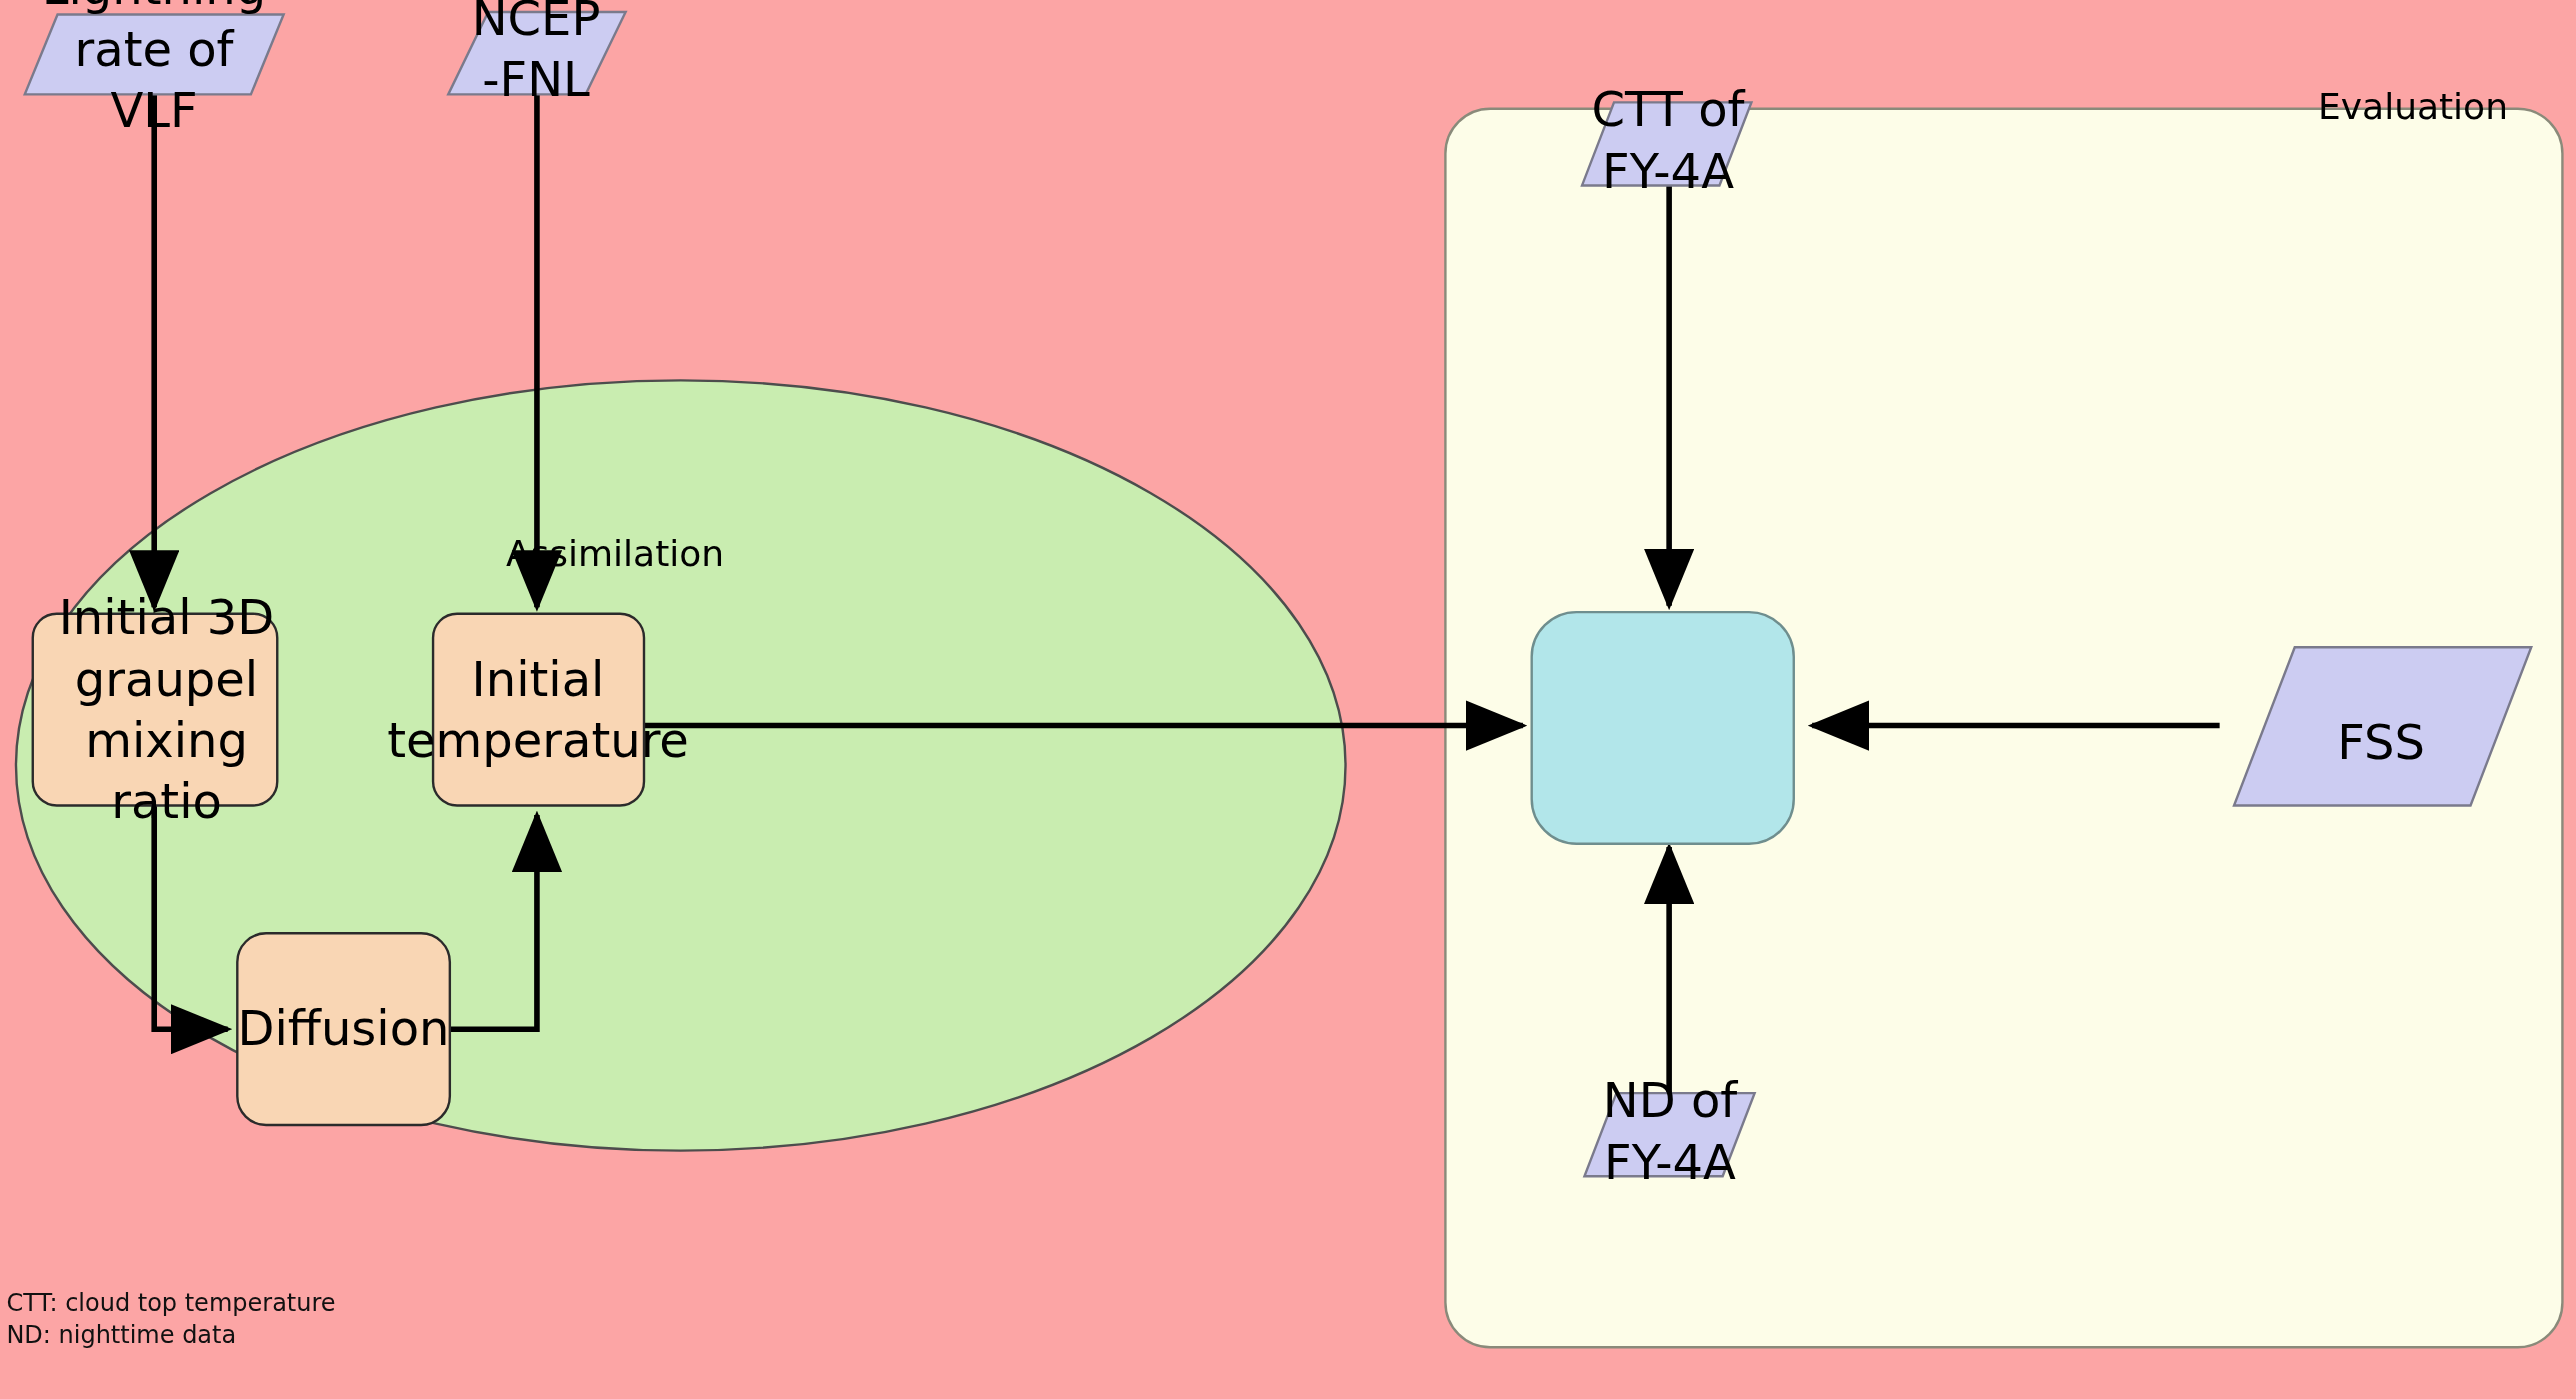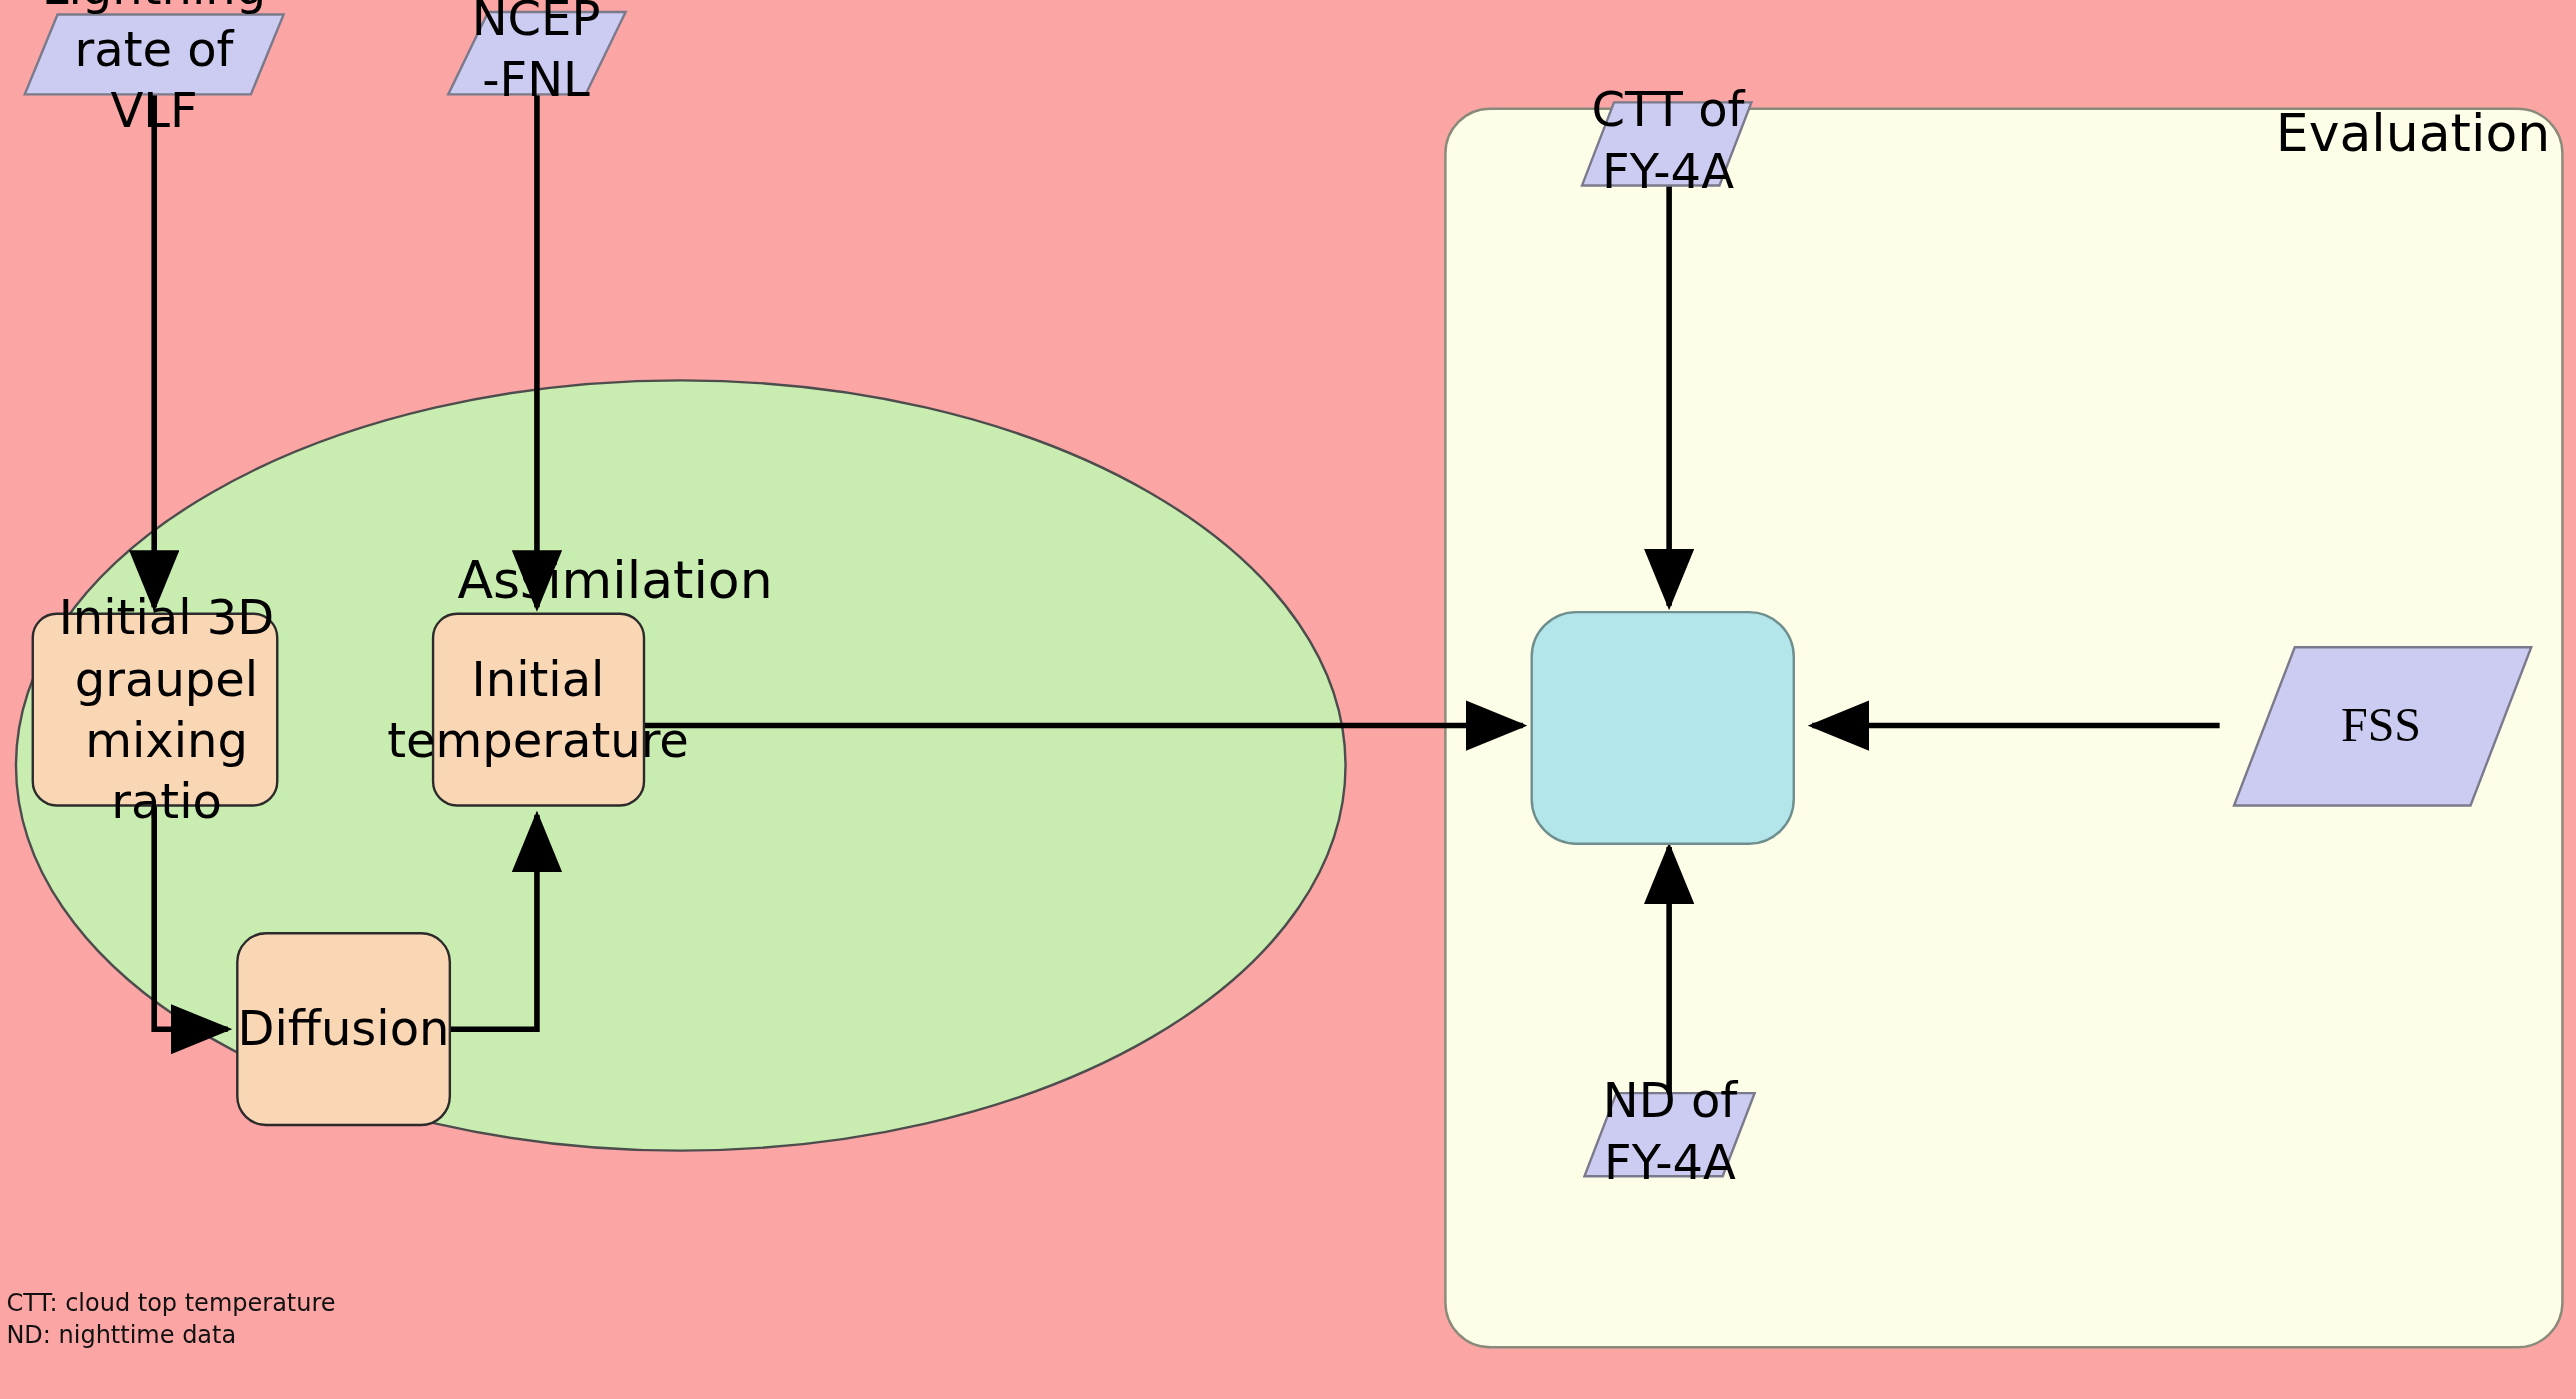--- a/index.html
+++ b/index.html
@@ -29,21 +29,21 @@
     justify-content: center;
     text-align: center;
     color: #000000;
     font-family: "DejaVu Sans", "Liberation Sans", sans-serif;
     line-height: 1.28;
     pointer-events: none;
     white-space: pre-line;
   }
   .lbl-parallelogram { font-size: 48px; }
   .lbl-process      { font-size: 48px; }
-  .lbl-region       { font-size: 52px; margin-top: 26px; }
+  .lbl-region       { font-size: 36px; }
   .lbl-forecast     { font-size: 48px; }
   .legend {
     position: absolute;
     left: 6.4px;
     top: 1288px;
     font-size: 24px;
     color: #111111;
     line-height: 1.32;
     font-family: "DejaVu Sans", "Liberation Sans", sans-serif;
   }
@@ -108,21 +108,21 @@
 
   <div class="node-label lbl-parallelogram" style="left:452px; top:4.8px; width:168px; height:89px;">NCEP
 -FNL</div>
 
   <div class="node-label lbl-parallelogram" style="left:1588px; top:96px; width:160px; height:89px;">CTT of
 FY-4A</div>
 
   <div class="node-label lbl-parallelogram" style="left:1590px; top:1087px; width:160px; height:89px;">ND of
 FY-4A</div>
 
-  <div class="node-label lbl-parallelogram" style="left:2261px; top:649px; width:240px; height:152px;font-family:Liberation Serif, serif;">FSS</div>
+  <div class="node-label lbl-parallelogram" style="left:2261px; top:667px; width:240px; height:152px;">FSS</div>
 
   <div class="node-label lbl-process" style="left:38px; top:614px; width:257px; height:192px;">Initial  3D graupel
 mixing ratio</div>
 
   <div class="node-label lbl-process" style="left:431px; top:614px; width:214px; height:192px;">Initial
 temperature</div>
 
   <div class="node-label lbl-process" style="left:237px; top:933px; width:213px; height:192px;">Diffusion</div>
 
 

